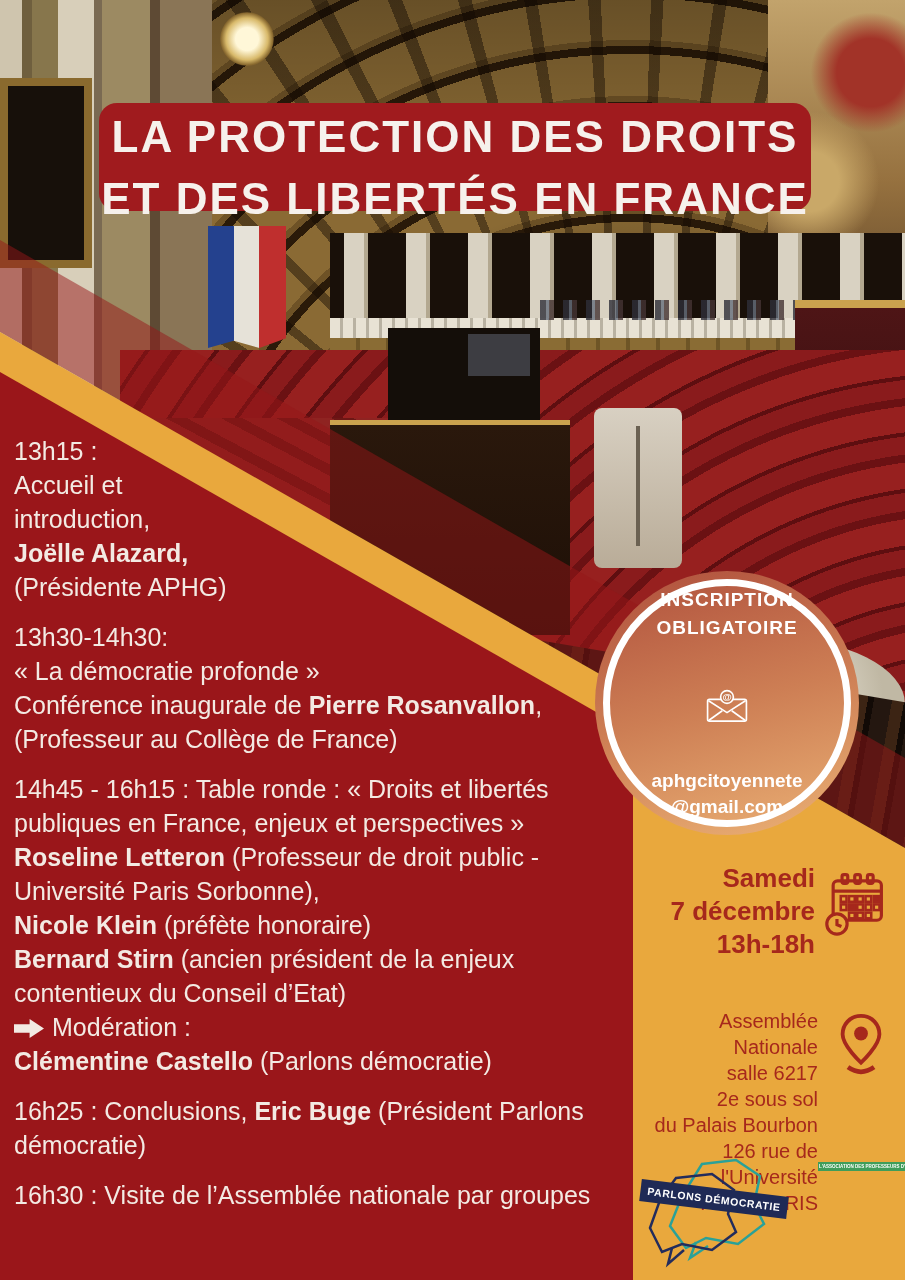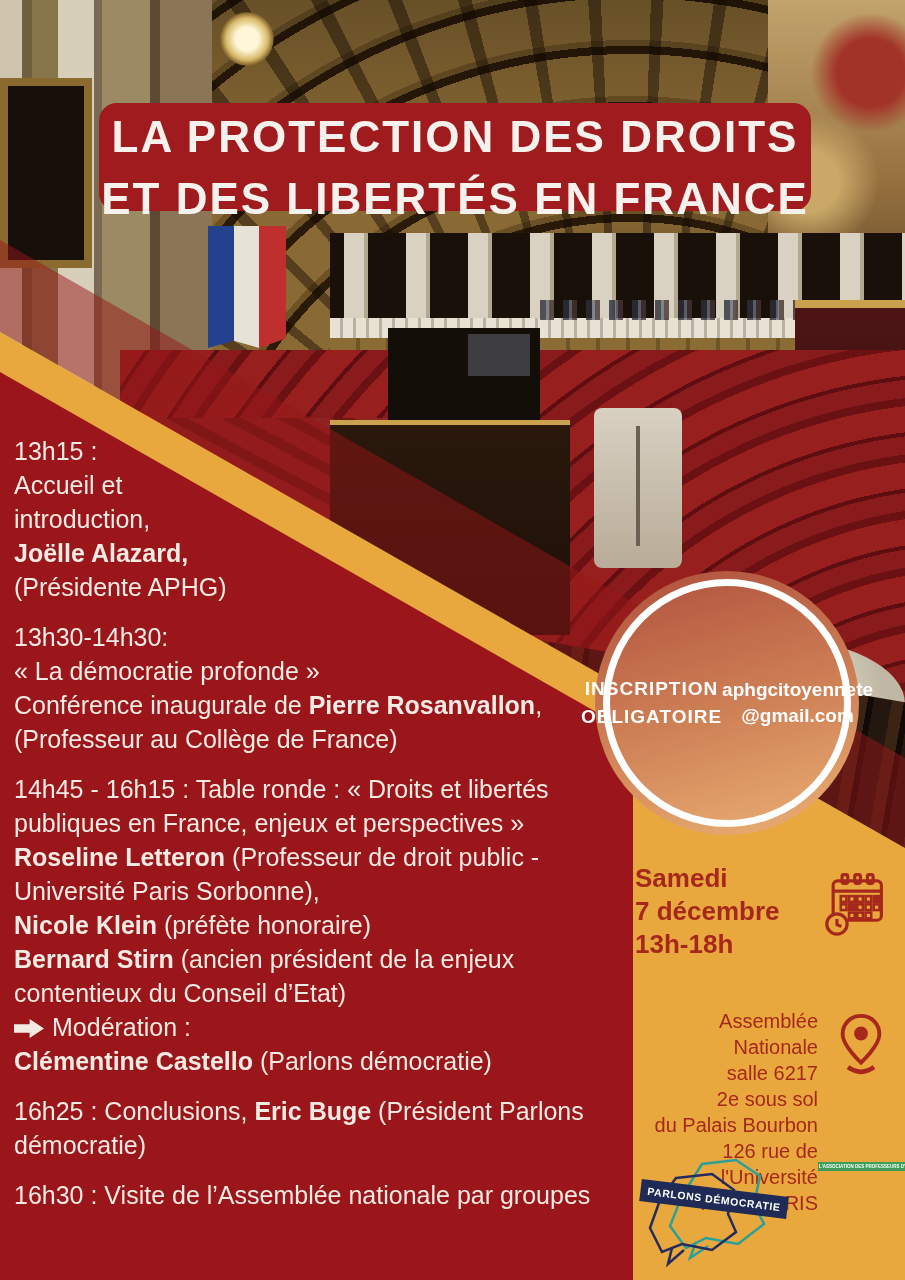--- a/index.html
+++ b/index.html
@@ -74,27 +74,27 @@
   .pblock{margin-bottom:16px;}
   .pline{white-space:nowrap;}
   .program .bold{font-weight:700;}
   .arrow-glyph{display:inline-block;width:30px;height:19px;background:#F3EAE3;margin-right:8px;
     clip-path:polygon(0 28%,52% 28%,52% 0,100% 50%,52% 100%,52% 72%,0 72%);vertical-align:-2px;}
 
   
   .badge{position:absolute;left:595px;top:571px;width:264px;height:264px;border-radius:50%;
     background:linear-gradient(165deg,#B2543F 5%,#CD7E54 50%,#E8AC72 95%);}
   .badge-ring{position:absolute;inset:8px;border-radius:50%;border:7px solid #fff;
-    display:flex;flex-direction:row;align-items:center;justify-content:center;box-sizing:border-box;}
+    display:flex;flex-direction:column;align-items:center;justify-content:center;box-sizing:border-box;gap:36px;}
   .badge-title{color:#fff;font-weight:700;font-size:19px;letter-spacing:1px;line-height:28px;text-align:center;}
   .badge-mail{color:#fff;font-weight:700;font-size:19px;line-height:26px;text-align:center;}
   .badge svg{margin:10px 0 8px 0;}
 
   
-  .date-block{position:absolute;left:635px;top:862px;width:180px;
+  .date-block{position:absolute;left:635px;top:862px;width:180px;text-align:right;
     color:#A6281C;font-weight:700;font-size:26px;line-height:33px;}
   .cal-icon{position:absolute;left:824px;top:872px;}
   .addr-block{position:absolute;left:630px;top:1008px;width:188px;text-align:right;
     color:#A6281C;font-weight:400;font-size:20px;line-height:26px;}
   .pin-icon{position:absolute;left:838px;top:1012px;}
 
   
   .parlons{position:absolute;left:638px;top:1156px;width:140px;height:118px;}
   .parlons-banner{position:absolute;left:2px;top:32px;background:#1F2A56;color:#fff;
     font-weight:700;font-size:10.5px;letter-spacing:.6px;padding:5px 7px;transform:rotate(7deg);

